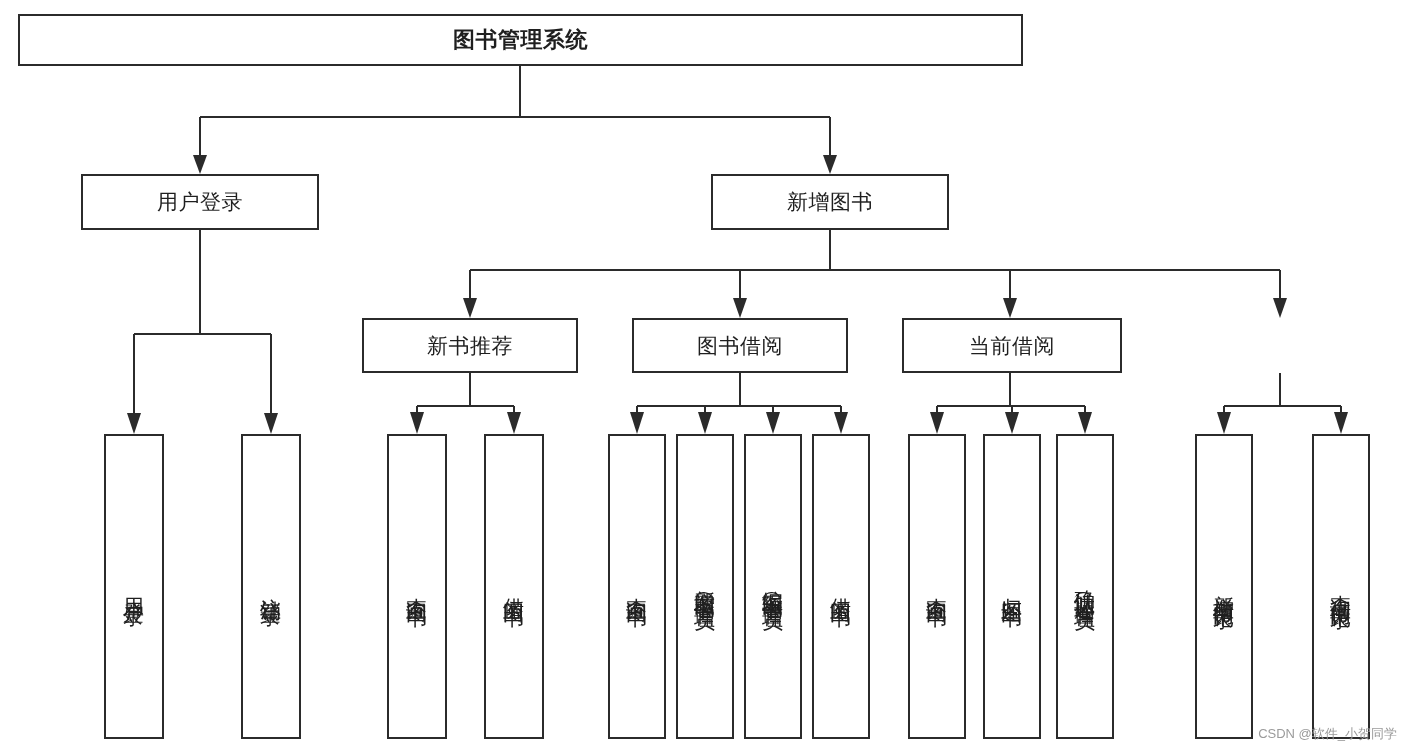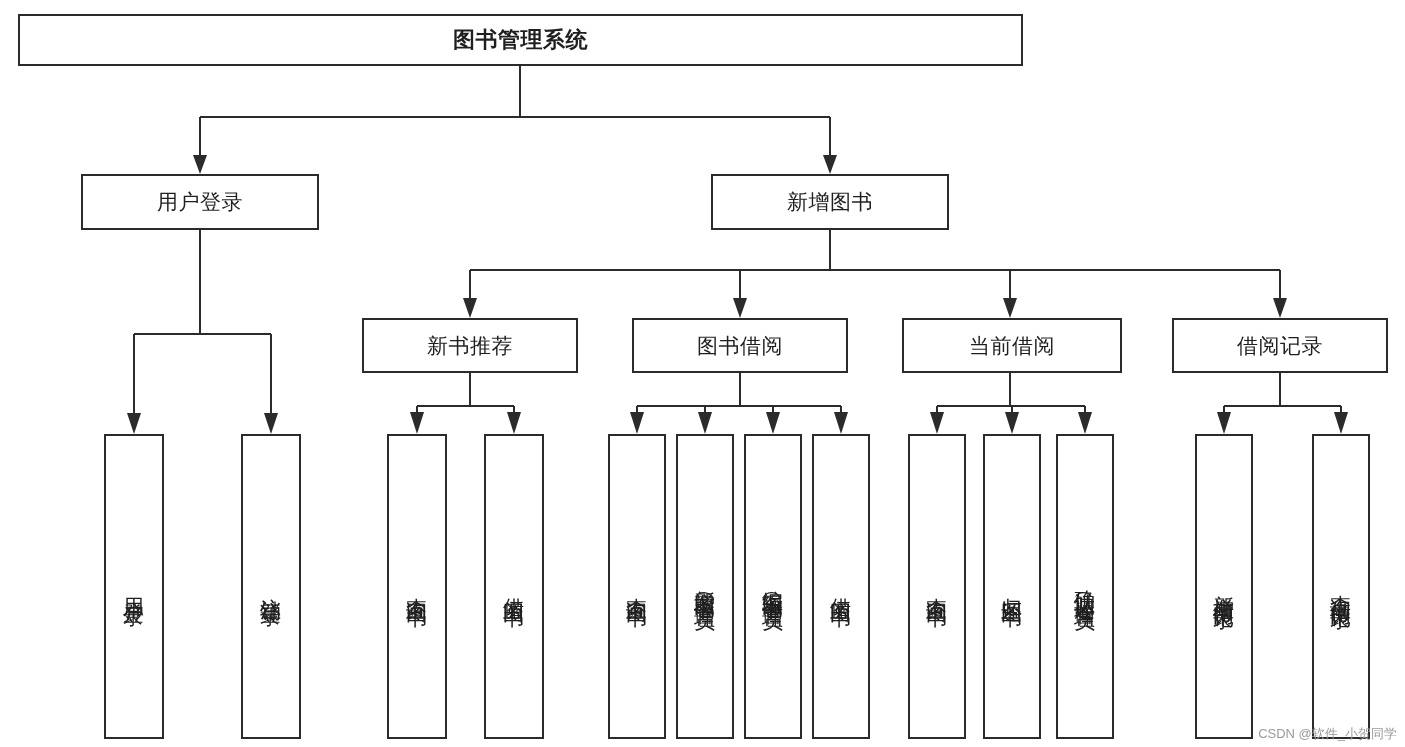--- a/index.html
+++ b/index.html
@@ -166,23 +166,20 @@
 
   <div class="node horiz" style="left:632px; top:318px; width:216px; height:55px;">
     <span class="label">图书借阅</span>
   </div>
   <div class="node horiz" style="left:362px; top:318px; width:216px; height:55px;">
     <span class="label">新书推荐</span>
   </div>
   <div class="node horiz" style="left:902px; top:318px; width:220px; height:55px;">
     <span class="label">当前借阅</span>
   </div>
-  <div class="node horiz" style="left:1172px; top:318px; width:216px; height:55px;">
-    <span class="label">借阅记录</span>
-  </div>
 
   <div class="node vert" style="left:104px; top:434px; width:60px; height:305px;">
     <span class="label">用户登录</span>
   </div>
   <div class="node vert" style="left:241px; top:434px; width:60px; height:305px;">
     <span class="label">注销登录</span>
   </div>
 
   <div class="node vert" style="left:387px; top:434px; width:60px; height:305px;">
     <span class="label">查询图书</span>

